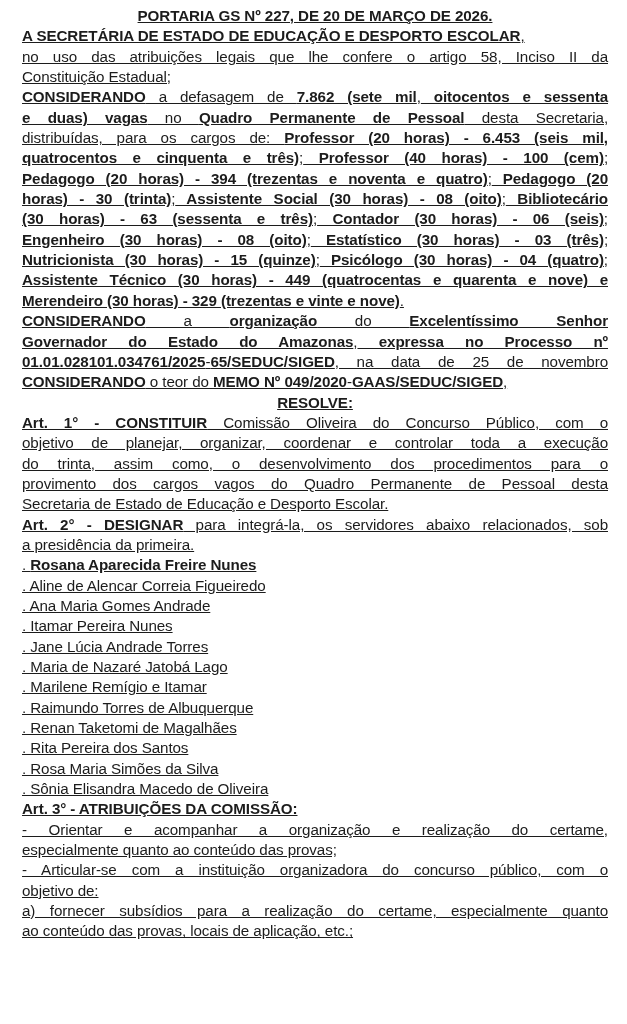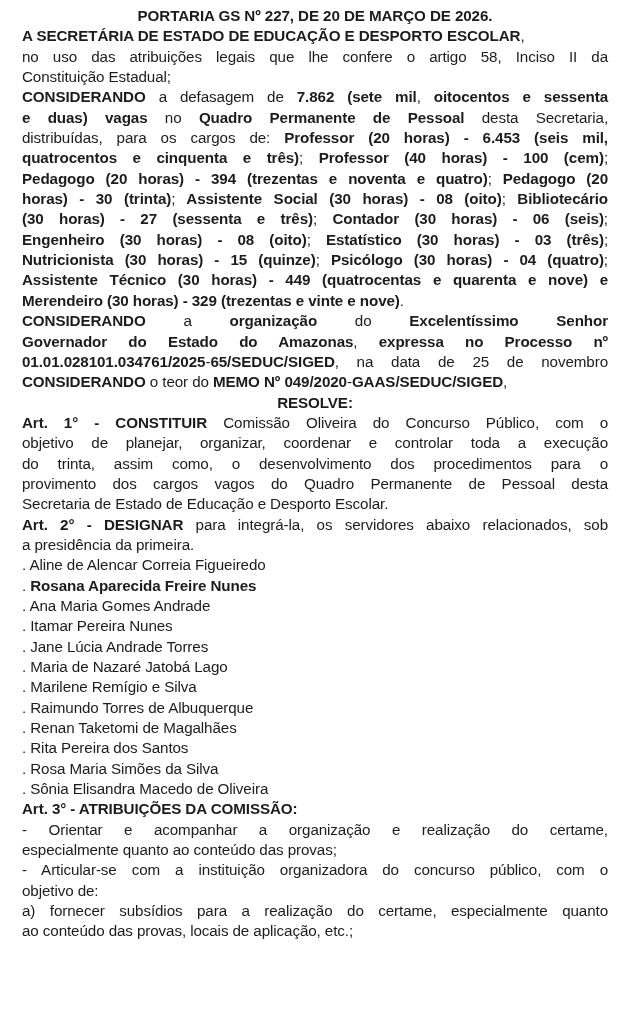--- a/index.html
+++ b/index.html
@@ -12,20 +12,21 @@
     height: 1024px;
     overflow: hidden;
     font-family: "Liberation Sans", sans-serif;
     color: #1c1c1c;
     -webkit-font-smoothing: antialiased;
   }
   #doc {
     padding: 6px 19px 0 22px;
     box-sizing: border-box;
     width: 627px;
+    text-decoration: underline;
   }
   .line {
     font-size: 15.2px;
     line-height: 20.35px;
     white-space: pre;
     letter-spacing: -0.1px;
     color: #1c1c1c;
   }
   
   .line.just {
@@ -49,44 +50,44 @@
     <div class="line center"><span class="seg b">PORTARIA GS Nº 227, DE 20 DE MARÇO DE 2026.</span></div>
     <div class="line"><span class="seg b">A SECRETÁRIA DE ESTADO DE EDUCAÇÃO E DESPORTO ESCOLAR</span><span class="seg r">,</span></div>
     <div class="line just"><span class="seg r">no uso das atribuições legais que lhe confere o artigo 58, Inciso II da</span></div>
     <div class="line"><span class="seg r">Constituição Estadual;</span></div>
     <div class="line just"><span class="seg b">CONSIDERANDO</span><span class="seg r"> a defasagem de </span><span class="seg b">7.862 (sete mil</span><span class="seg r">,</span><span class="seg b"> oitocentos e sessenta</span></div>
     <div class="line just"><span class="seg b">e duas) vagas</span><span class="seg r"> no </span><span class="seg b">Quadro Permanente de Pessoal</span><span class="seg r"> desta Secretaria,</span></div>
     <div class="line just"><span class="seg r">distribuídas, para os cargos de: </span><span class="seg b">Professor (20 horas) - 6.453 (seis mil,</span></div>
     <div class="line just"><span class="seg b">quatrocentos e cinquenta e três)</span><span class="seg r">;</span><span class="seg b"> Professor (40 horas) - 100 (cem)</span><span class="seg r">;</span></div>
     <div class="line just"><span class="seg b">Pedagogo (20 horas) - 394 (trezentas e noventa e quatro)</span><span class="seg r">;</span><span class="seg b"> Pedagogo (20</span></div>
     <div class="line just"><span class="seg b">horas) - 30 (trinta)</span><span class="seg r">;</span><span class="seg b"> Assistente Social (30 horas) - 08 (oito)</span><span class="seg r">;</span><span class="seg b"> Bibliotecário</span></div>
-    <div class="line just"><span class="seg b">(30 horas) - 27 (sessenta e três)</span><span class="seg r">;</span><span class="seg b"> Contador (30 horas) - 06 (seis)</span><span class="seg r">;</span></div>
+    <div class="line just"><span class="seg b">(30 horas) - 63 (sessenta e três)</span><span class="seg r">;</span><span class="seg b"> Contador (30 horas) - 06 (seis)</span><span class="seg r">;</span></div>
     <div class="line just"><span class="seg b">Engenheiro (30 horas) - 08 (oito)</span><span class="seg r">;</span><span class="seg b"> Estatístico (30 horas) - 03 (três)</span><span class="seg r">;</span></div>
     <div class="line just"><span class="seg b">Nutricionista (30 horas) - 15 (quinze)</span><span class="seg r">;</span><span class="seg b"> Psicólogo (30 horas) - 04 (quatro)</span><span class="seg r">;</span></div>
     <div class="line just"><span class="seg b">Assistente Técnico (30 horas) - 449 (quatrocentas e quarenta e nove) e</span></div>
     <div class="line"><span class="seg b">Merendeiro (30 horas) - 329 (trezentas e vinte e nove)</span><span class="seg r">.</span></div>
     <div class="line just"><span class="seg b">CONSIDERANDO</span><span class="seg r"> a </span><span class="seg b">organização</span><span class="seg r"> do </span><span class="seg b">Excelentíssimo Senhor</span></div>
     <div class="line just"><span class="seg b">Governador do Estado do Amazonas</span><span class="seg r">,</span><span class="seg b"> expressa no Processo nº</span></div>
     <div class="line just"><span class="seg b">01.01.028101.034761/2025</span><span class="seg r">-</span><span class="seg b">65/SEDUC/SIGED</span><span class="seg r">, na data de 25 de novembro</span></div>
     <div class="line"><span class="seg b">CONSIDERANDO</span><span class="seg r"> o teor do </span><span class="seg b">MEMO Nº 049/2020</span><span class="seg r">-</span><span class="seg b">GAAS/SEDUC/SIGED</span><span class="seg r">,</span></div>
     <div class="line center"><span class="seg b">RESOLVE:</span></div>
     <div class="line just"><span class="seg b">Art. 1° - CONSTITUIR</span><span class="seg r"> Comissão Oliveira do Concurso Público, com o</span></div>
     <div class="line just"><span class="seg r">objetivo de planejar, organizar, coordenar e controlar toda a execução</span></div>
     <div class="line just"><span class="seg r">do trinta, assim como, o desenvolvimento dos procedimentos para o</span></div>
     <div class="line just"><span class="seg r">provimento dos cargos vagos do Quadro Permanente de Pessoal desta</span></div>
     <div class="line"><span class="seg r">Secretaria de Estado de Educação e Desporto Escolar.</span></div>
     <div class="line just"><span class="seg b">Art. 2° - DESIGNAR</span><span class="seg r"> para integrá-la, os servidores abaixo relacionados, sob</span></div>
     <div class="line"><span class="seg r">a presidência da primeira.</span></div>
+    <div class="line"><span class="seg r">. </span><span class="seg b">Rosana Aparecida Freire Nunes</span></div>
     <div class="line"><span class="seg r">. Aline de Alencar Correia Figueiredo</span></div>
-    <div class="line"><span class="seg r">. </span><span class="seg b">Rosana Aparecida Freire Nunes</span></div>
     <div class="line"><span class="seg r">. Ana Maria Gomes Andrade</span></div>
     <div class="line"><span class="seg r">. Itamar Pereira Nunes</span></div>
     <div class="line"><span class="seg r">. Jane Lúcia Andrade Torres</span></div>
     <div class="line"><span class="seg r">. Maria de Nazaré Jatobá Lago</span></div>
-    <div class="line"><span class="seg r">. Marilene Remígio e Silva</span></div>
+    <div class="line"><span class="seg r">. Marilene Remígio e Itamar</span></div>
     <div class="line"><span class="seg r">. Raimundo Torres de Albuquerque</span></div>
     <div class="line"><span class="seg r">. Renan Taketomi de Magalhães</span></div>
     <div class="line"><span class="seg r">. Rita Pereira dos Santos</span></div>
     <div class="line"><span class="seg r">. Rosa Maria Simões da Silva</span></div>
     <div class="line"><span class="seg r">. Sônia Elisandra Macedo de Oliveira</span></div>
     <div class="line"><span class="seg b">Art. 3° - ATRIBUIÇÕES DA COMISSÃO:</span></div>
     <div class="line just"><span class="seg r">- Orientar e acompanhar a organização e realização do certame,</span></div>
     <div class="line"><span class="seg r">especialmente quanto ao conteúdo das provas;</span></div>
     <div class="line just"><span class="seg r">- Articular-se com a instituição organizadora do concurso público, com o</span></div>
     <div class="line"><span class="seg r">objetivo de:</span></div>

